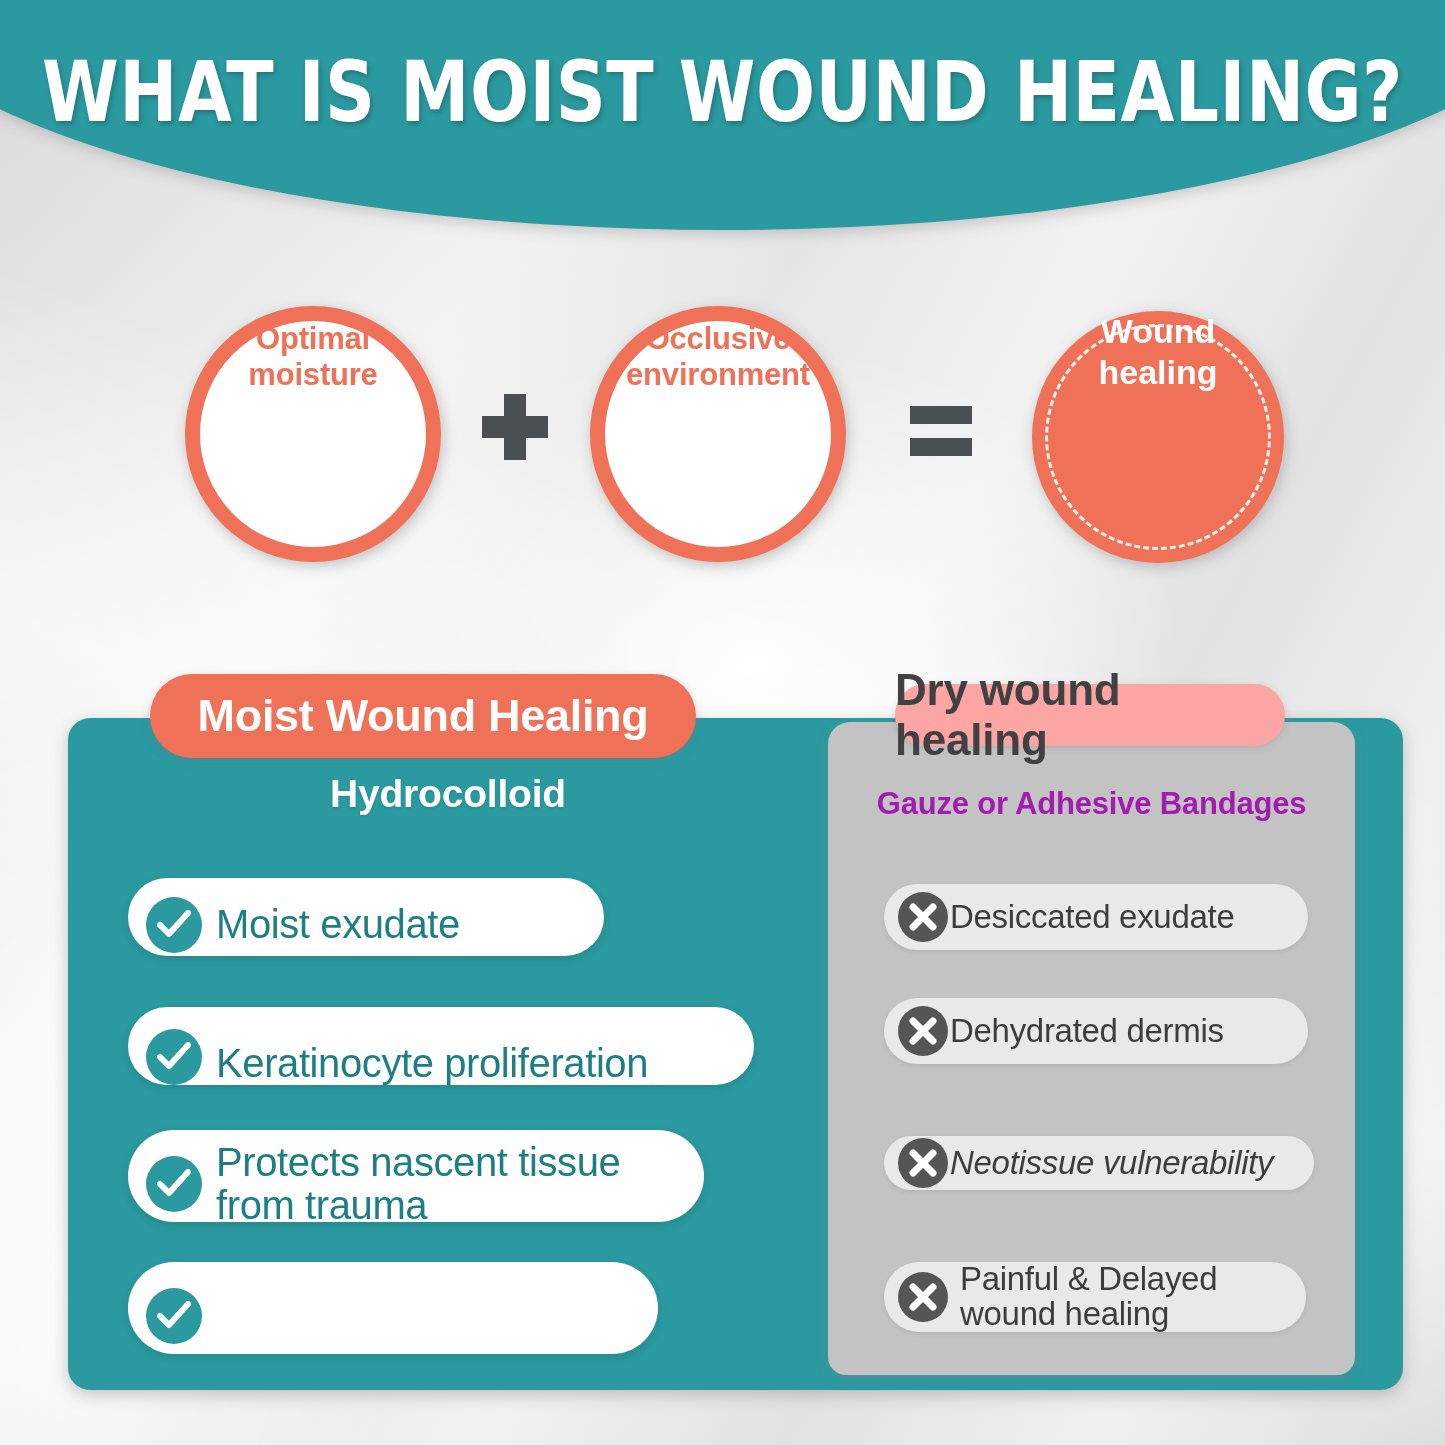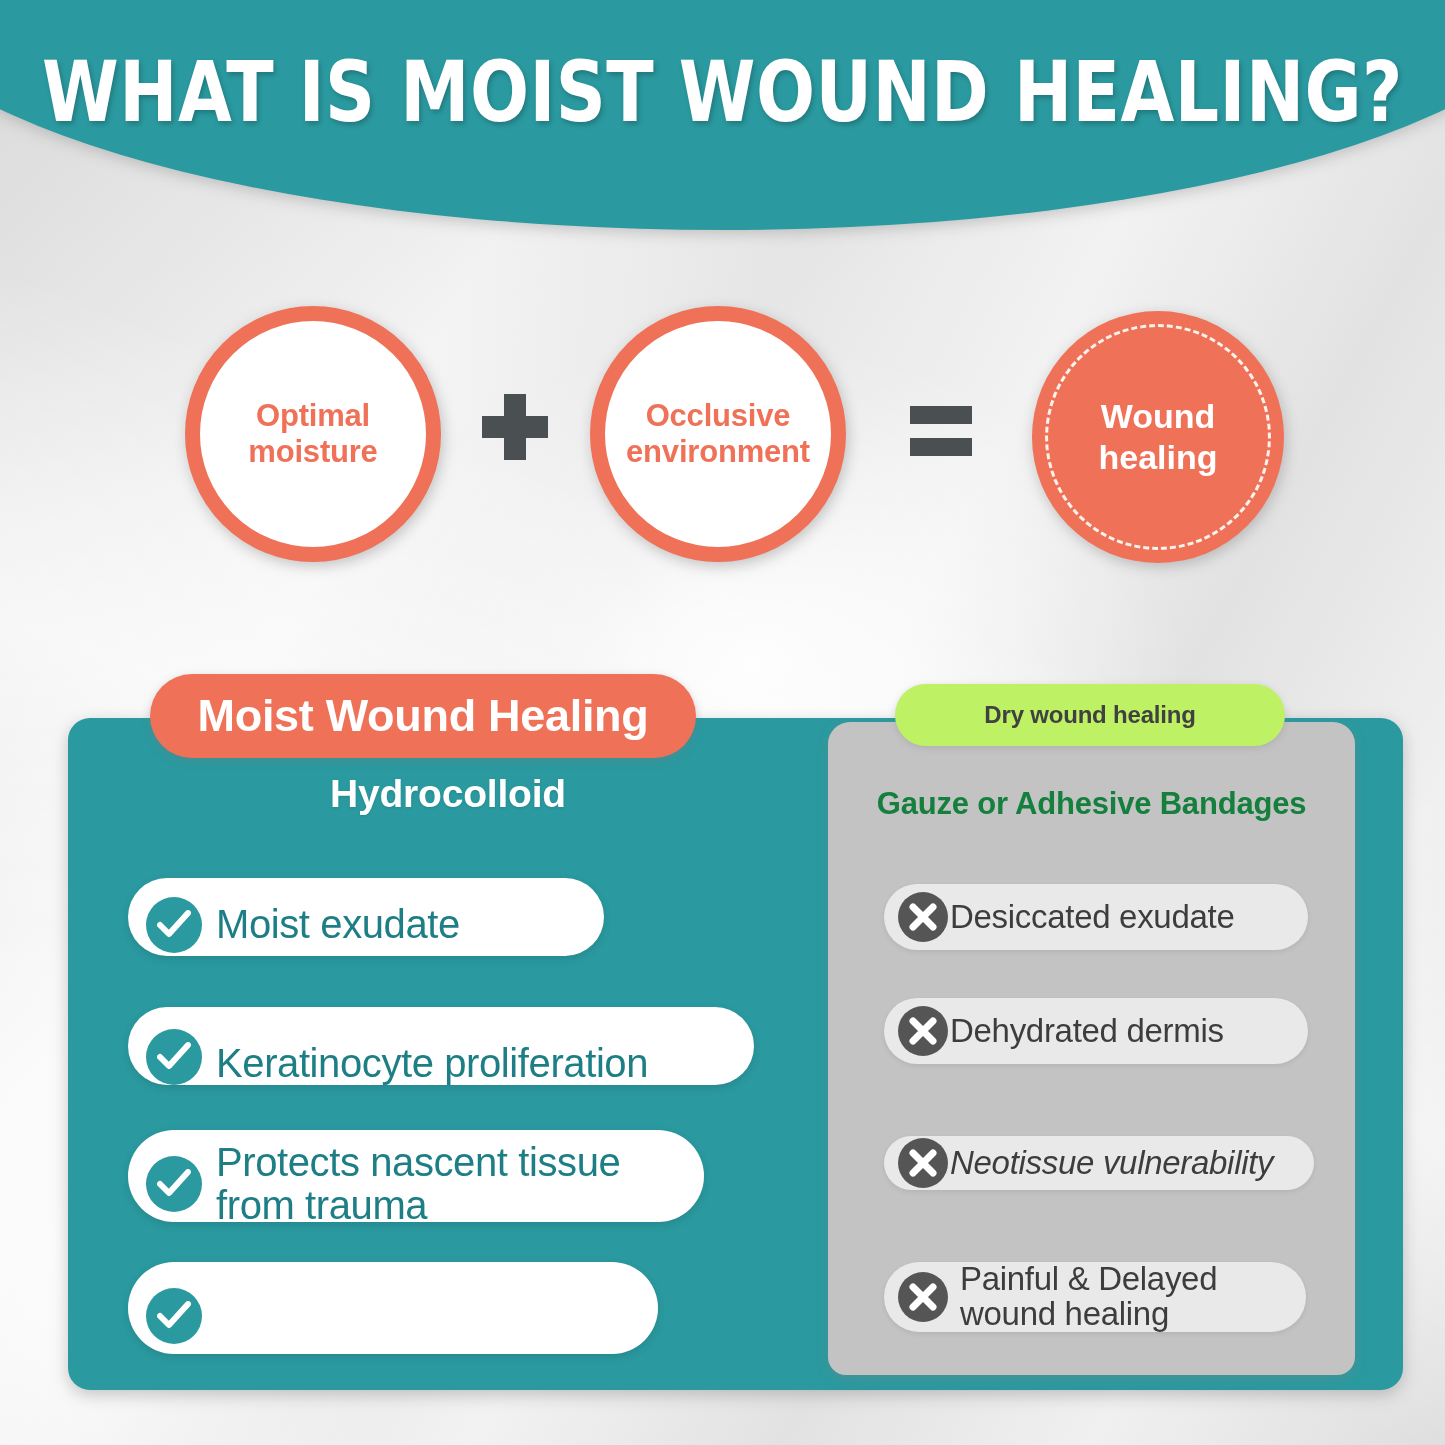--- a/index.html
+++ b/index.html
@@ -34,21 +34,21 @@
     color:#ffffff;
     font-family:"Liberation Sans Narrow","DejaVu Sans Condensed","Liberation Sans",sans-serif;
     font-weight:bold;font-size:84px;letter-spacing:.5px;
     transform:scaleX(.92);transform-origin:center;
     text-shadow:2px 3px 5px rgba(0,0,0,.22);
     white-space:nowrap;line-height:1;
   }
 
   
   #equation{position:absolute;left:0;top:306px;width:1445px;height:262px;}
-  .eq-circle{position:absolute;border-radius:50%;display:flex;align-items:center;
+  .eq-circle{position:absolute;border-radius:50%;display:flex;
              justify-content:center;text-align:center;box-sizing:border-box;
              filter:drop-shadow(2px 4px 7px rgba(130,130,130,.45));}
   .eq-circle.outline{
     background:#ffffff;border:15px solid #ef7258;
   }
   .eq-circle.outline .lbl{color:#ef7258;font-weight:bold;font-size:31px;line-height:1.16;letter-spacing:-.2px;}
   .eq-circle.filled{background:#ef7258;}
   .eq-circle.filled .dashring{position:absolute;left:13px;top:13px;right:13px;bottom:13px;
       border:3px dashed #fdf3ec;border-radius:50%;}
   .eq-circle.filled .lbl{color:#ffffff;font-weight:bold;font-size:34px;line-height:1.2;position:relative;}
@@ -84,27 +84,27 @@
     color:#ffffff;font-weight:bold;font-size:45px;letter-spacing:-.3px;
     box-shadow:0 3px 9px rgba(120,120,120,.35);
   }
   #sub-moist{
     position:absolute;left:68px;top:772px;width:760px;text-align:center;
     color:#ffffff;font-weight:bold;font-size:39px;letter-spacing:-.2px;
     text-shadow:0 1px 3px rgba(0,0,0,.12);
   }
   #tag-dry{
     position:absolute;left:895px;top:684px;width:390px;height:62px;
-    background:#bef264;border-radius:31px;display:flex;align-items:center;justify-content:center;
-    color:#414141;font-weight:bold;font-size:24px;letter-spacing:-.2px;
+    background:#fca5a5;border-radius:31px;display:flex;align-items:center;justify-content:center;
+    color:#414141;font-weight:bold;font-size:44px;letter-spacing:-.2px;
     box-shadow:0 2px 7px rgba(130,130,130,.28);
   }
   #sub-dry{
     position:absolute;left:828px;top:786px;width:527px;text-align:center;
-    color:#15803d;font-weight:bold;font-size:31px;letter-spacing:-.2px;
+    color:#a21caf;font-weight:bold;font-size:31px;letter-spacing:-.2px;
   }
 
   
   .pill{position:absolute;display:flex;align-items:center;box-sizing:border-box;}
 
   
   .pill-moist{
     background:#ffffff;border-radius:48px;padding:16px 26px 0 18px;
     box-shadow:0 3px 8px rgba(0,0,0,.12);
   }

